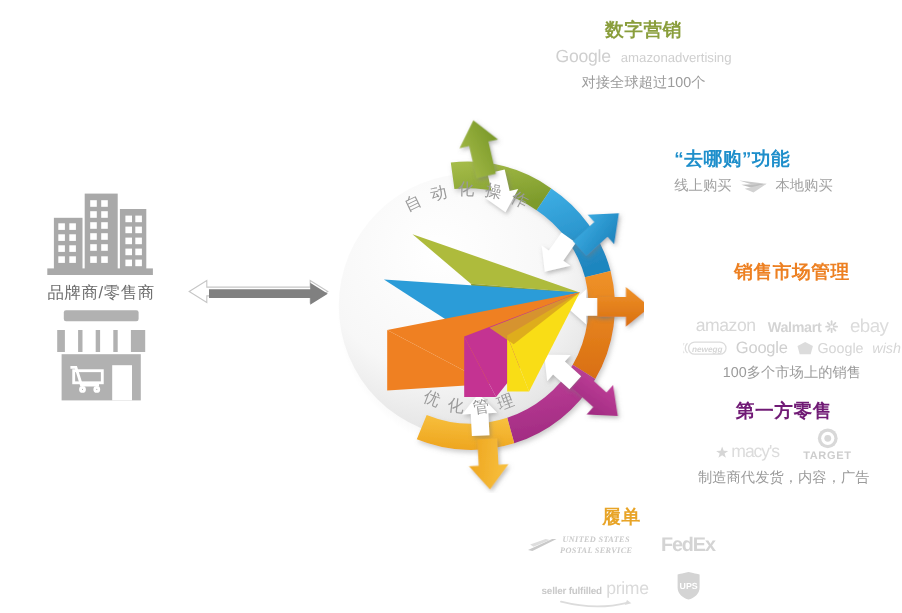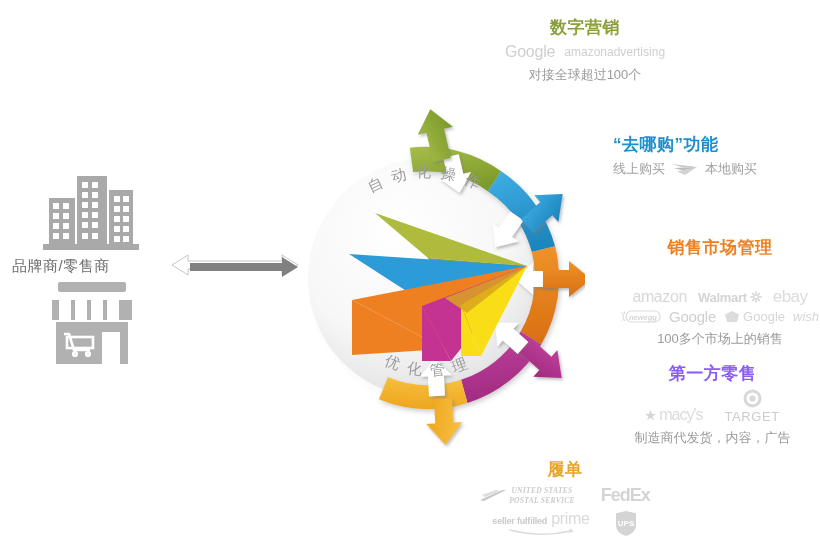--- a/index.html
+++ b/index.html
@@ -14,21 +14,21 @@
     overflow: hidden;
     font-family: "Liberation Sans", "DejaVu Sans", sans-serif;
   }
 
   
   #left-col {
     position: absolute;
     left: 12px;
     top: 160px;
     width: 160px;
-    text-align: left;
+    text-align: center;
   }
   #buildings-icon { display:block; margin: 0 auto; }
   #store-icon { display:block; margin: 0 auto; }
   #left-label {
     font-size: 15px;
     color: #6d6d6d;
     letter-spacing: 0.5px;
     margin: 2px 0 4px 0;
     white-space: nowrap;
   }
@@ -87,21 +87,21 @@
   .lg-bing { font-size: 15px; color: #cfcfcf; }
   .lg-google { font-size: 16px; color: #cfcfcf; letter-spacing: -0.2px; }
   .lg-amazon-ad { font-size: 12px; color: #cfcfcf; }
   .lg-amazon { font-size: 16px; color: #d8d8d8; letter-spacing: -0.4px; font-weight: 500; }
   .lg-walmart { font-size: 13px; color: #d4d4d4; font-weight: bold; letter-spacing: -0.3px; }
   .lg-ebay { font-size: 17px; color: #dcdcdc; letter-spacing: -0.5px; }
   .lg-lazada { font-size: 13px; color: #d6d6d6; }
   .lg-wish { font-size: 13px; color: #d6d6d6; font-style: italic; }
   .lg-wayfair { font-size: 14px; color: #d0d0d0; font-weight: bold; letter-spacing: -0.4px; }
   .lg-macys { font-size: 16px; color: #dcdcdc; letter-spacing: -1px; }
-  .lg-target { font-size: 13px; color: #cdcdcd; font-weight: normal; letter-spacing: 0.6px; }
+  .lg-target { font-size: 10px; color: #cdcdcd; font-weight: bold; letter-spacing: 0.6px; }
   .lg-overstock { font-size: 14px; color: #d9d9d9; letter-spacing: -0.4px; }
   .lg-usps { font-size: 7.5px; color: #cbcbcb; font-style: italic; font-weight: bold; line-height: 1.25;
              font-family: "Liberation Serif", "DejaVu Serif", serif; letter-spacing: 0.3px;}
   .lg-fedex { font-size: 18px; color: #d4d4d4; font-weight: bold; letter-spacing: -1px; }
   .lg-sfp { font-size: 9px; color: #c9c9c9; font-weight: bold; letter-spacing: -0.2px; }
   .lg-prime { font-size: 16px; color: #dadada; letter-spacing: -0.3px; text-align: center; }
   .center-blk { text-align: center; }
   .center-blk .logo-row { justify-content: center; }
   .center-blk .sub { text-align: center; }
 </style>
@@ -366,21 +366,21 @@
         <path d="M8 1 L15 4.5 L13 12 L3 12 L1 4.5 Z" fill="#dcdcdc"></path>
       </svg>
       <span class="lg-lazada">Google</span>
     </span>
     <span class="lg lg-wish">wish</span>
   </div>
   <div class="sub">100多个市场上的销售</div>
 </div>
 
 <div class="block center-blk" style="left:605px; top:362px; width:215px;">
-  <h3 style="color: #8b5cf6;">第一方零售</h3>
+  <h3 style="color: #701a75;">第一方零售</h3>
   <div class="logo-row" style="gap:22px;align-items:flex-end;">
     <span class="lg">
       <svg width="11" height="11" viewBox="0 0 11 11">
         <polygon points="5.5,0 6.9,3.8 11,3.9 7.7,6.3 8.9,10.2 5.5,7.8 2.1,10.2 3.3,6.3 0,3.9 4.1,3.8" fill="#d6d6d6"></polygon>
       </svg>
       <span class="lg-macys">macy's</span>
     </span>
     <span class="lg" style="flex-direction:column;gap:1px;">
       <svg width="19" height="19" viewBox="0 0 19 19">
         <circle cx="9.5" cy="9.5" r="9" fill="#d8d8d8"></circle>
@@ -399,21 +399,21 @@
     <span class="lg">
       <svg width="26" height="15" viewBox="0 0 26 15">
         <polygon points="0,12 22,2 26,2 4,13" fill="#c9c9c9"></polygon>
         <polygon points="2,7 16,2 20,3 5,9" fill="#dedede"></polygon>
       </svg>
       <span class="lg-usps">UNITED STATES<br>POSTAL SERVICE</span>
     </span>
     <span class="lg lg-fedex">FedEx</span>
   </div>
   <div class="logo-row" style="gap:24px; margin-top:4px;">
-    <span class="lg" style="flex-direction:column;gap:0;">
+    <span class="lg" style="flex-direction:column;gap:0;margin-top:17px;">
       <span style="display:inline-flex;align-items:baseline;gap:4px;">
         <span class="lg-sfp">seller fulfilled</span>
         <span class="lg-prime">prime</span>
       </span>
       <svg width="70" height="9" viewBox="0 0 70 9">
         <path d="M4 2 Q 36 10 64 3" fill="none" stroke="#dcdcdc" stroke-width="1.7" stroke-linecap="round"></path>
         <polygon points="64,0.5 68,3.5 62,5" fill="#dcdcdc"></polygon>
       </svg>
     </span>
     <span class="lg">

